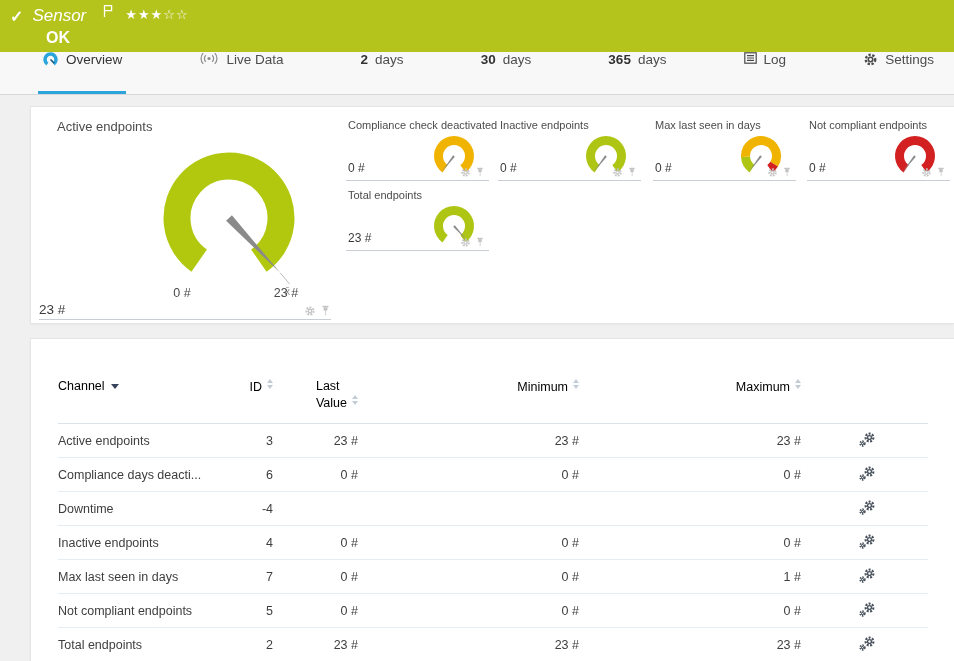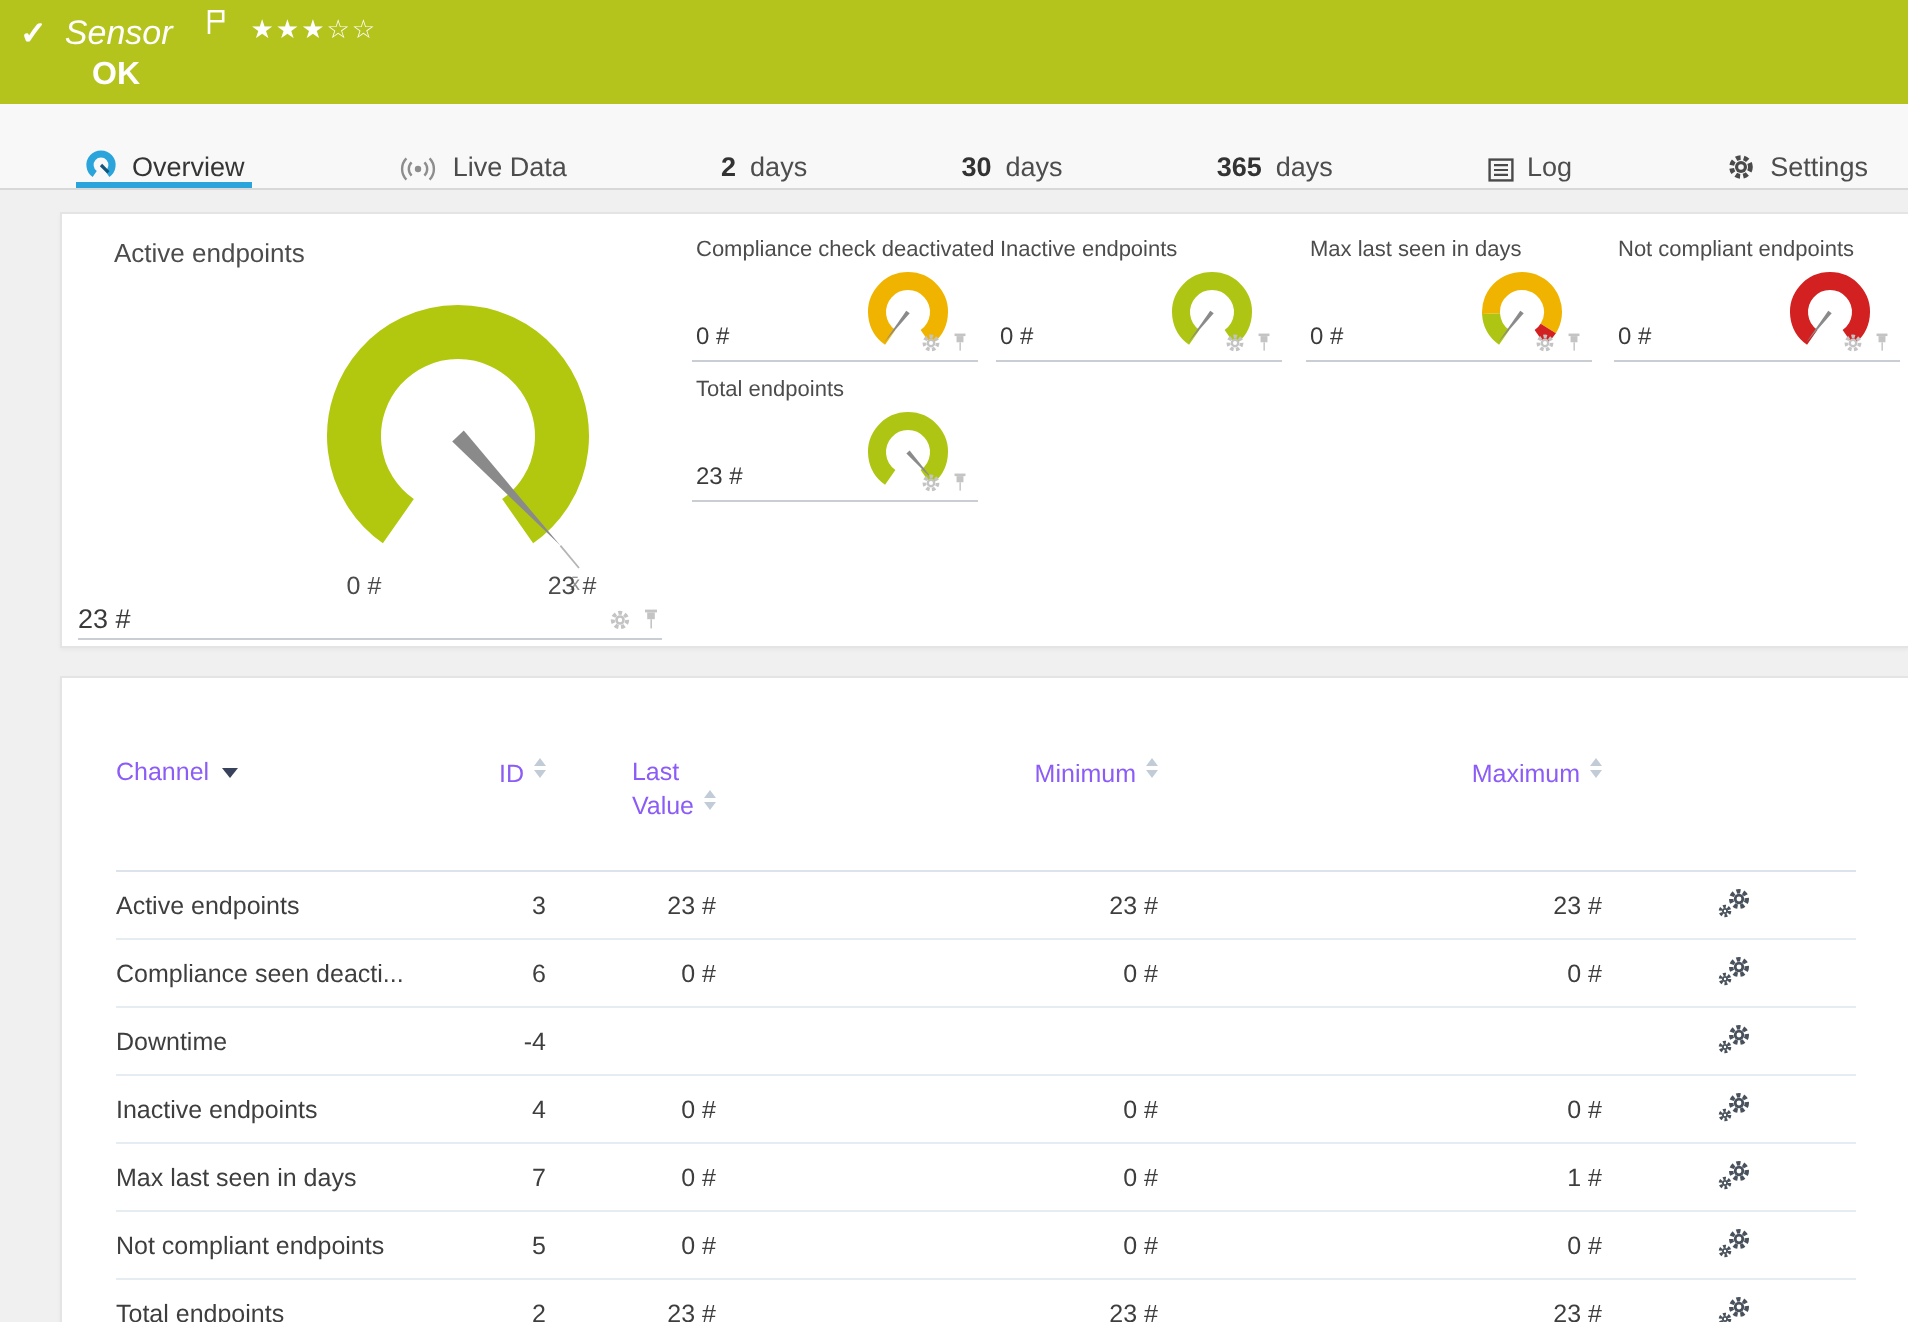--- a/index.html
+++ b/index.html
@@ -15,21 +15,21 @@
   .kind{font-style:italic;font-size:17px;margin-right:9px;}
   .title{font-size:18px;font-weight:bold;letter-spacing:.2px;}
   .flag{margin:0 12px 6px 8px;}
   .stars{font-size:13px;letter-spacing:1px;margin-bottom:4px;cursor:pointer;}
   .hdr-ok{position:absolute;left:46px;top:29px;font-size:16px;font-weight:bold;}
   
   .tabbar{position:absolute;left:0;top:52px;width:954px;height:43px;background:#f8f8f8;
           border-bottom:1px solid #d8d8d8;box-sizing:border-box;}
   .tabs{display:flex;height:100%;align-items:stretch;justify-content:space-between;
         padding:0 16px 0 38px;}
-  .tab{display:flex;align-items:flex-end;gap:7px;font-size:13.5px;color:#4d4d4d;cursor:pointer;
+  .tab{display:flex;align-items:flex-start;gap:7px;font-size:13.5px;color:#4d4d4d;cursor:pointer;
        border-bottom:3px solid transparent;box-sizing:border-box;padding:0 4px;white-space:nowrap;}
   .tab.active{border-bottom-color:#2ba4dc;color:#353535;}
   .tab .num{font-weight:bold;color:#333;}
   .tab svg{display:block;}
   
   .panel{position:absolute;background:#fff;border:1px solid #e4e4e4;box-sizing:border-box;
          box-shadow:0 1px 2px rgba(0,0,0,.04);}
   .panel-gauges{left:30px;top:106px;width:924px;height:218px;border-right:none;}
   .panel-table{left:30px;top:338px;width:924px;height:400px;border-right:none;}
   
@@ -49,21 +49,21 @@
   .small .gval{top:44px;}
   .small .rule{left:0;right:0;top:63px;width:143px;}
   .small .gicons{right:4px;top:47px;}
   .c1{left:315px;top:10px;} .c2{left:467px;top:10px;} .c3{left:622px;top:10px;}
   .c4{left:776px;top:10px;} .c5{left:315px;top:80px;}
   
   table.chan{position:absolute;left:27px;top:40px;width:870px;border-collapse:collapse;
              table-layout:fixed;font-size:12.5px;}
   .col-ch{width:170px;} .col-id{width:45px;} .col-lv{width:85px;}
   .col-min{width:221px;} .col-max{width:222px;} .col-ic{width:127px;}
-  th{font-weight:400;color:#8b5cf6;vertical-align:top;padding:0 0 24px 0;font-size:12.5px;}
+  th{font-weight:400;color:#000000;vertical-align:top;padding:0 0 12px 0;font-size:12.5px;}
   th.r,td.r{text-align:right;}
   th.l,td.l{text-align:left;}
   thead th{border-bottom:1px solid #dde3ea;}
   td{height:33px;color:#3e3e3e;border-top:1px solid #e5ecf2;padding:0;}
   tbody tr:first-child td{border-top:none;}
   tbody tr:last-child td{border-bottom:1px solid #e5ecf2;}
   .sortstack{display:inline-block;vertical-align:2px;margin-left:5px;}
   .sortstack i{display:block;width:0;height:0;border-left:3.5px solid transparent;
                border-right:3.5px solid transparent;}
   .sortstack .up{border-bottom:4px solid #c2ccd7;margin-bottom:2px;}
@@ -316,21 +316,21 @@
         <td class="l"><span class="rowgear"><svg width="17" height="15" viewBox="0 0 17 15">
                 <circle cx="10.5" cy="5.5" r="3.9" fill="none" stroke="#49525c" stroke-width="2.2" stroke-dasharray="2 1.4"></circle>
                 <circle cx="10.5" cy="5.5" r="2.6" fill="#49525c"></circle>
                 <circle cx="10.5" cy="5.5" r="1.2" fill="#fff"></circle>
                 <circle cx="3.5" cy="11.5" r="2.3" fill="none" stroke="#49525c" stroke-width="1.7" stroke-dasharray="1.4 1"></circle>
                 <circle cx="3.5" cy="11.5" r="1.5" fill="#49525c"></circle>
                 <circle cx="3.5" cy="11.5" r="0.6" fill="#fff"></circle>
               </svg></span></td>
       </tr>
       <tr>
-        <td class="l">Compliance seen deacti...</td>
+        <td class="l">Compliance days deacti...</td>
         <td class="r">6</td>
         <td class="r">0 #</td>
         <td class="r">0 #</td>
         <td class="r">0 #</td>
         <td class="l"><span class="rowgear"><svg width="17" height="15" viewBox="0 0 17 15">
                 <circle cx="10.5" cy="5.5" r="3.9" fill="none" stroke="#49525c" stroke-width="2.2" stroke-dasharray="2 1.4"></circle>
                 <circle cx="10.5" cy="5.5" r="2.6" fill="#49525c"></circle>
                 <circle cx="10.5" cy="5.5" r="1.2" fill="#fff"></circle>
                 <circle cx="3.5" cy="11.5" r="2.3" fill="none" stroke="#49525c" stroke-width="1.7" stroke-dasharray="1.4 1"></circle>
                 <circle cx="3.5" cy="11.5" r="1.5" fill="#49525c"></circle>

